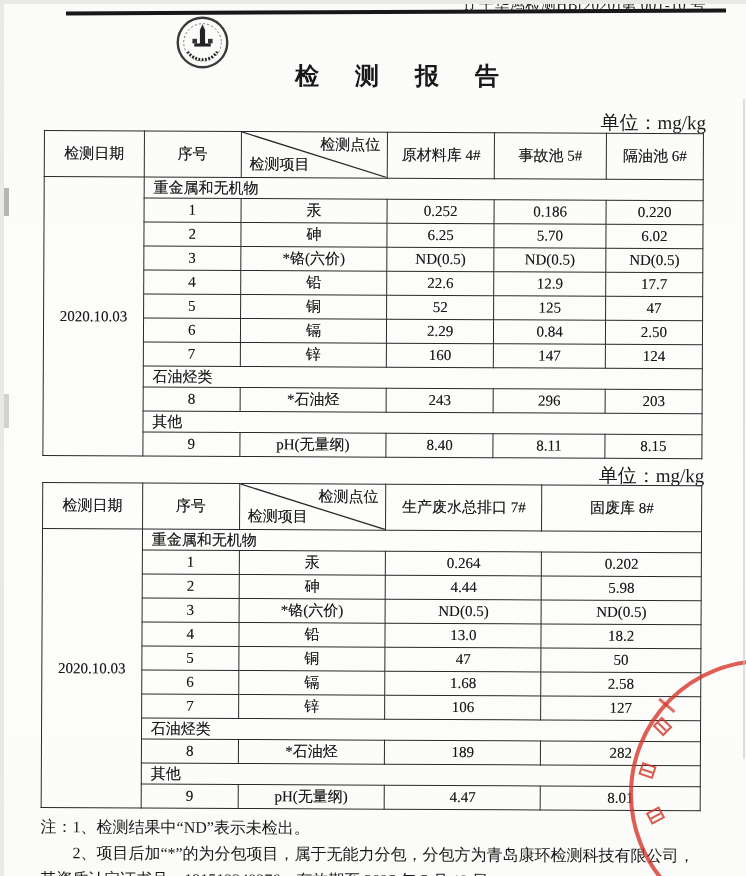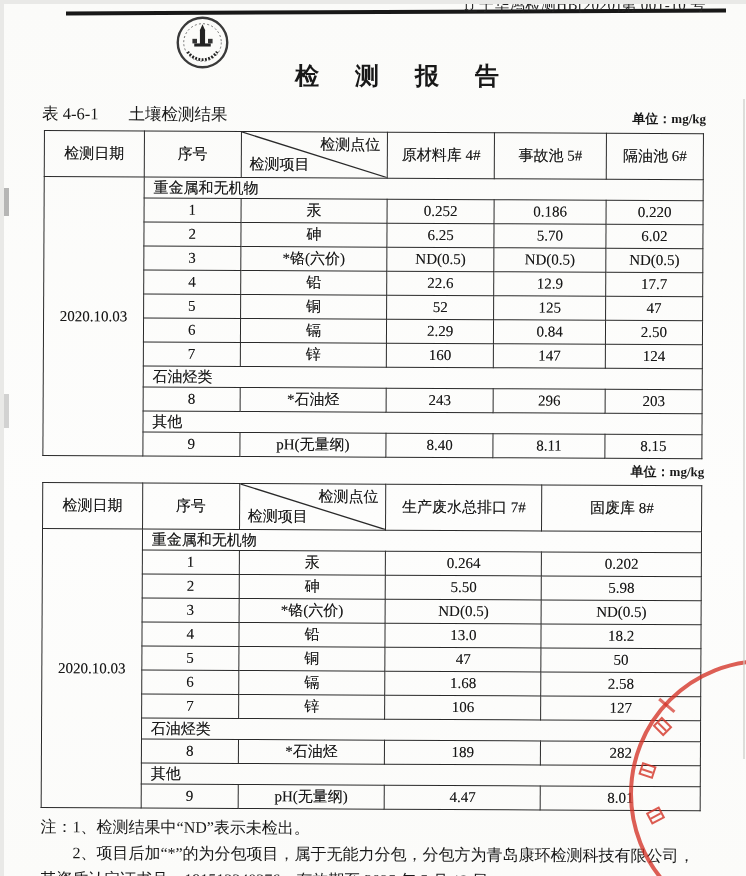--- a/index.html
+++ b/index.html
@@ -14,21 +14,21 @@
   
   .topline{position:absolute;left:62px;top:6px;width:660px;height:3.5px;background:#181818;transform:rotate(-0.25deg);}
   .doc-number{position:absolute;top:-8px;right:44px;font-size:15px;letter-spacing:.5px;white-space:nowrap;color:#222;}
   
   .logo{position:absolute;left:171px;top:11px;width:55px;height:55px;}
   .company{position:absolute;left:238px;top:25px;font-size:22px;font-weight:bold;letter-spacing:1px;white-space:nowrap;}
   .report-title{position:absolute;left:0;top:56px;width:100%;text-align:center;font-size:24px;font-weight:bold;letter-spacing:15px;text-indent:15px;padding-left:40px;}
   
   .caption{position:absolute;left:38px;font-size:16.5px;white-space:nowrap;}
   .caption .cap-title{margin-left:30px;}
-  .unit{position:absolute;right:44px;font-size:13px;white-space:nowrap;font-weight:bold;}
+  .unit{position:absolute;right:44px;font-size:19px;white-space:nowrap;}
   .cap1{top:99px;} .unit1{top:103px;}
   .cap2{top:452px;} .unit2{top:456px;}
   
   .skew{position:absolute;left:0;top:0;width:100%;height:100%;transform:rotate(0.28deg);transform-origin:40px 120px;pointer-events:none;}
   table.report{position:absolute;left:40px;width:660px;border-collapse:collapse;table-layout:fixed;background:transparent;}
   #table1{top:126px;} #table2{top:478px;}
   table.report td{border:1.6px solid #2a2a2a;text-align:center;font-size:15px;padding:0 2px;
     text-shadow:0 0 .4px rgba(0,0,0,.45);}
   .hdr-row td{height:46px;font-size:15.5px;}
   .section-row td{height:21px;}
@@ -72,23 +72,20 @@
       <rect x="27.2" y="16" width="5.6" height="16" fill="#222"></rect>
       <rect x="21" y="31" width="18" height="3.4" fill="#222"></rect>
       <rect x="19" y="26" width="5" height="5" fill="#333"></rect>
       <rect x="36" y="26" width="5" height="5" fill="#333"></rect>
       <path d="M14 40 A 19 19 0 0 0 46 40" fill="none" stroke="#222" stroke-width="3" stroke-dasharray="2 1.6"></path>
     </svg>
   </div>
   <div class="report-title">检 测 报 告</div>
 
   <div class="skew">
-    <div class="caption cap1">
-      <span>表 4-6-1</span><span class="cap-title">土壤检测结果</span>
-    </div>
     <div class="unit unit1">单位：mg/kg</div>
 
     <table class="report" id="table1">
       <colgroup>
         <col style="width:15.15%">
           <col style="width:14.7%">
           <col style="width:22.25%">
         <col style="width:16.2%">
           <col style="width:17.0%">
           <col style="width:14.7%">
@@ -214,21 +211,21 @@
           </tr>
           <tr class="data-row">
             <td>1</td>
             <td>汞</td>
             <td>0.264</td>
             <td>0.202</td>
           </tr>
           <tr class="data-row">
             <td>2</td>
             <td>砷</td>
-            <td>5.50</td>
+            <td>4.44</td>
             <td>5.98</td>
           </tr>
           <tr class="data-row">
             <td>3</td>
             <td>*铬(六价)</td>
             <td>ND(0.5)</td>
             <td>ND(0.5)</td>
           </tr>
           <tr class="data-row">
             <td>4</td>

